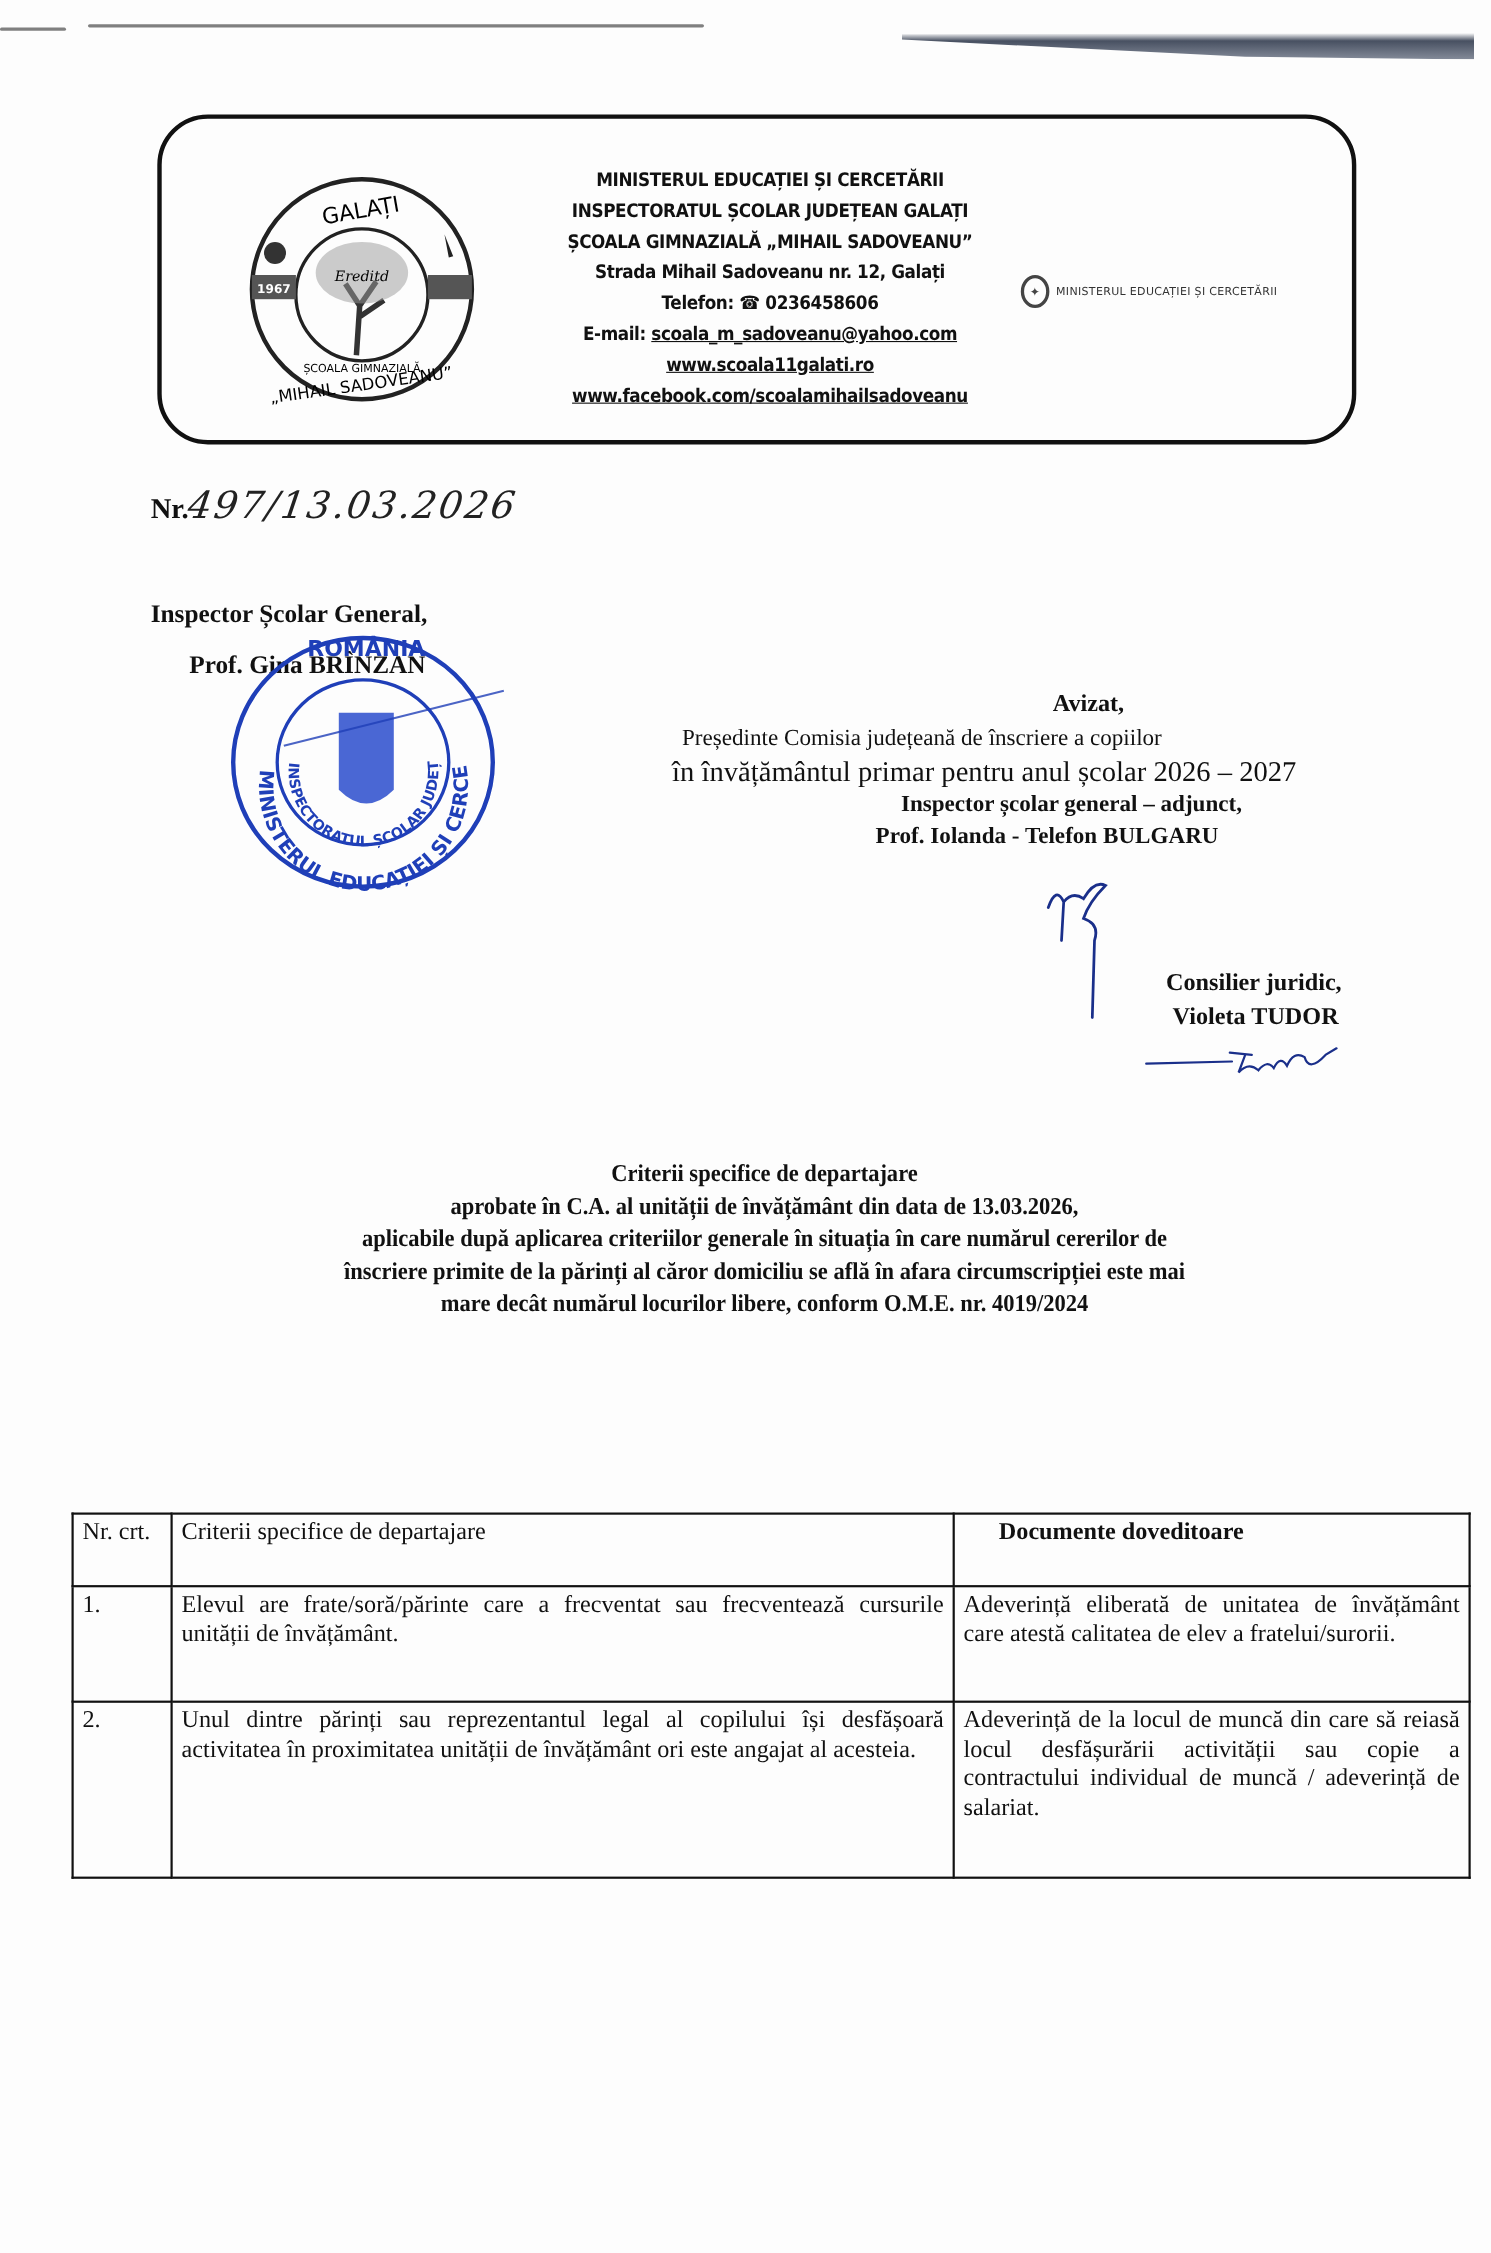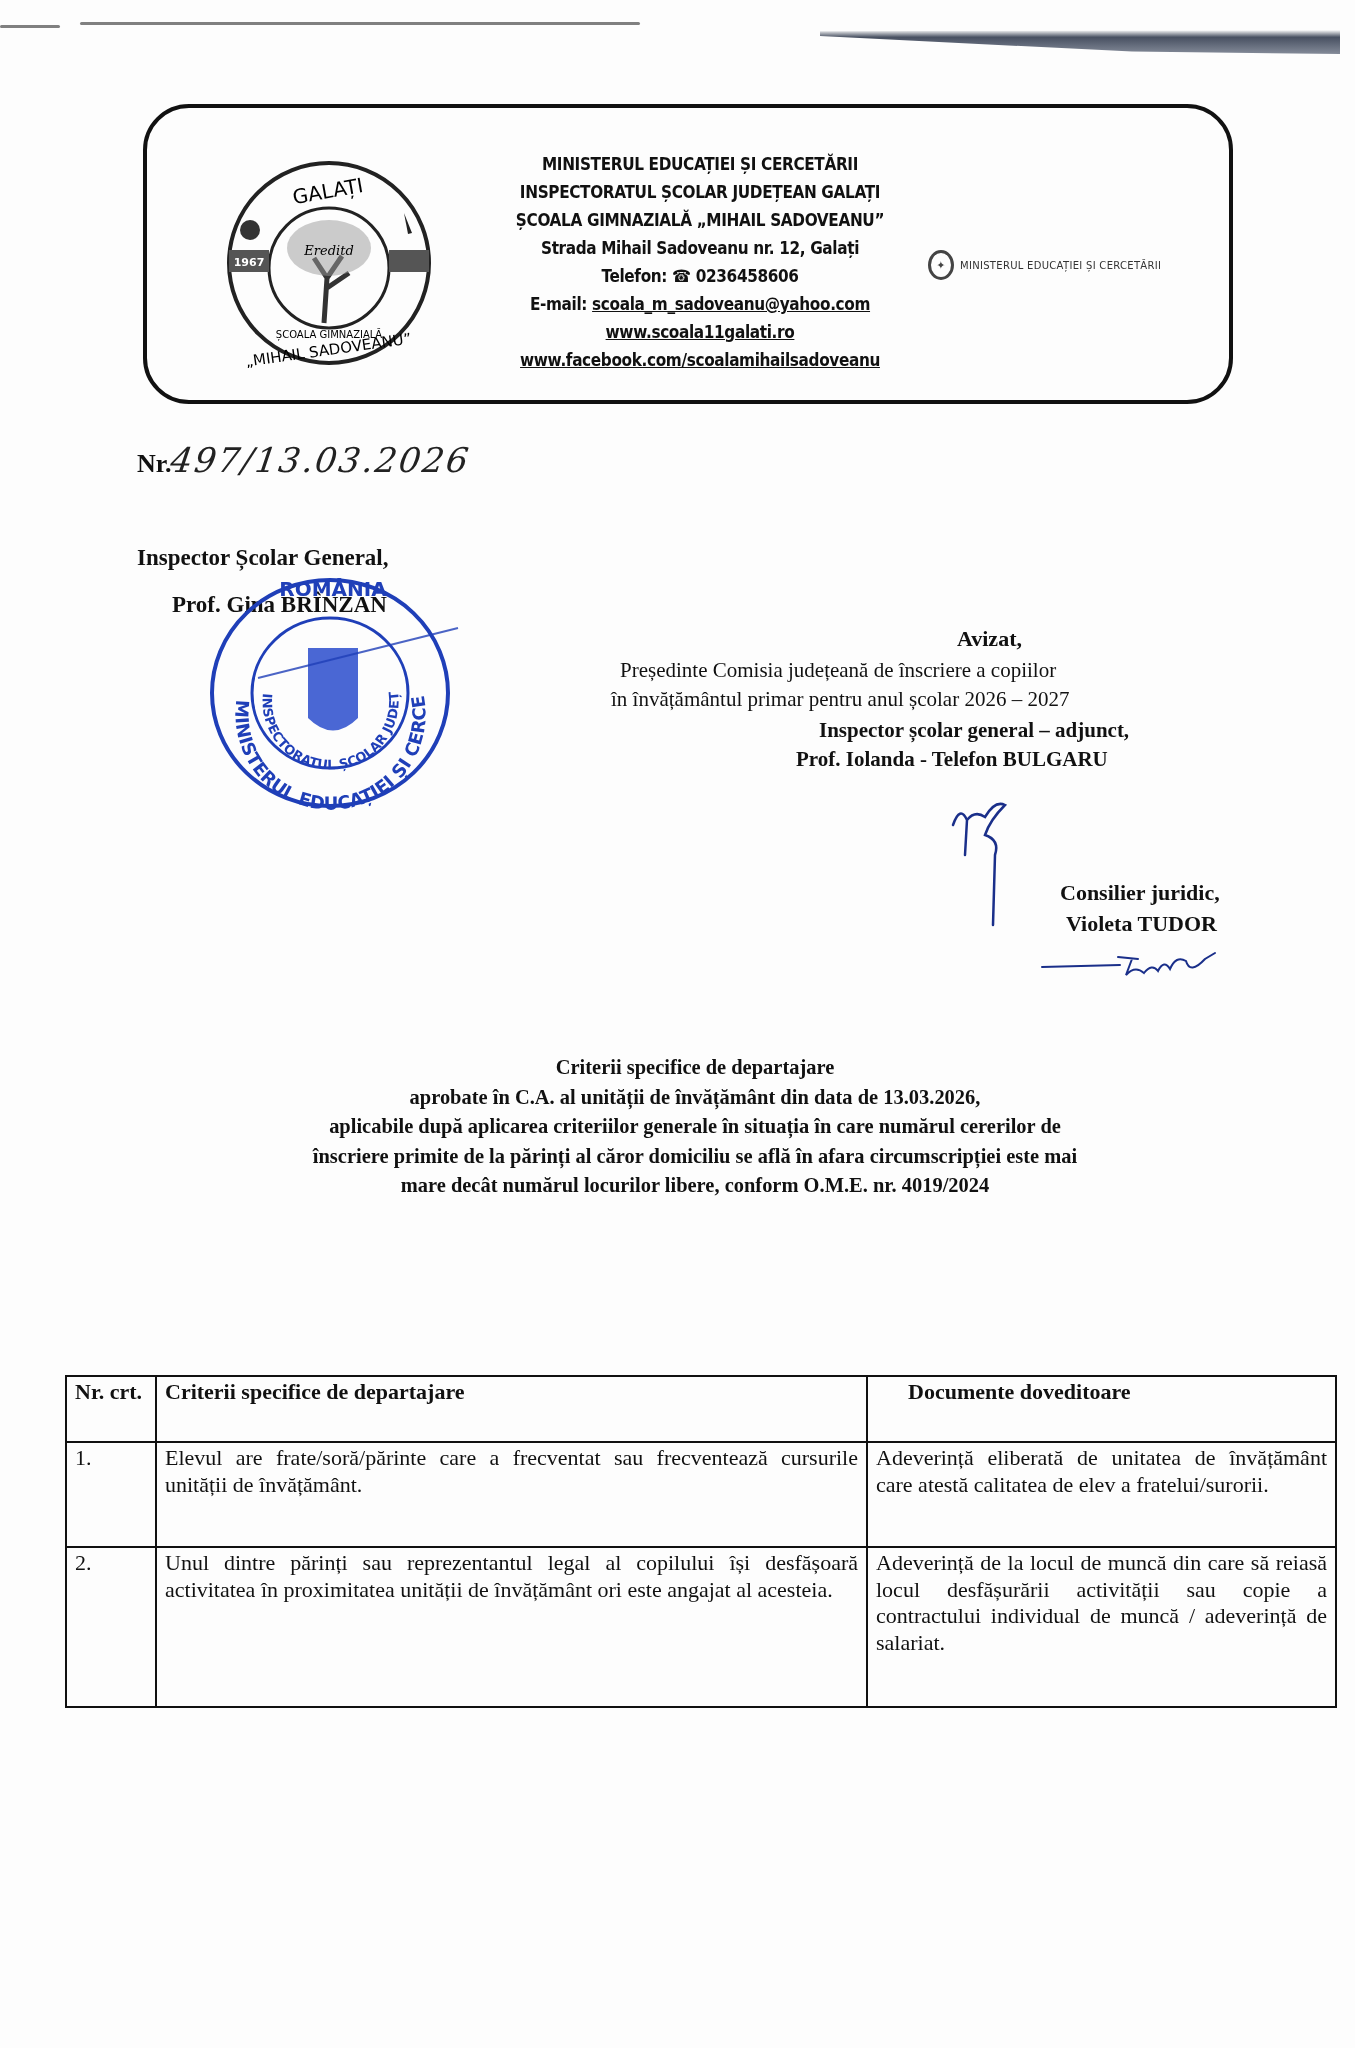--- a/index.html
+++ b/index.html
@@ -51,21 +51,21 @@
       letter-spacing: 2px; transform: skewX(-8deg);
     }
 
     
     .isg-title { position: absolute; left: 137px; top: 545px; font-size: 23px; font-weight: bold; }
     .isg-name  { position: absolute; left: 172px; top: 592px; font-size: 23px; font-weight: bold; }
 
     .stamp { position: absolute; left: 198px; top: 568px; width: 265px; height: 250px; }
     .avizat-label { position: absolute; left: 957px; top: 626px; font-size: 22px; font-weight: bold; }
     .pres-line1 { position: absolute; left: 620px; top: 658px; font-size: 21px; }
-    .pres-line2 { position: absolute; left: 611px; top: 687px; font-size: 21px; }
+    .pres-line2 { position: absolute; left: 611px; top: 687px; font-size: 26px; }
     .isga-title { position: absolute; left: 819px; top: 718px; font-size: 21px; font-weight: bold; }
     .isga-name  { position: absolute; left: 796px; top: 747px; font-size: 21px; font-weight: bold; }
 
     .signature-1 { position: absolute; left: 945px; top: 795px; width: 120px; height: 140px; }
     .cj-title { position: absolute; left: 1060px; top: 880px; font-size: 22px; font-weight: bold; }
     .cj-name  { position: absolute; left: 1066px; top: 911px; font-size: 22px; font-weight: bold; }
     .signature-2 { position: absolute; left: 1040px; top: 945px; width: 210px; height: 35px; }
 
     
     .doc-title {
@@ -75,21 +75,21 @@
     }
 
     
     .criteria-table {
       position: absolute; left: 65px; top: 1375px; width: 1272px;
       border-collapse: collapse; font-size: 22px; line-height: 26.5px;
     }
     .criteria-table td, .criteria-table th {
       border: 2px solid #111; vertical-align: top; padding: 2px 8px 2px 8px; text-align: left;
     }
-    .criteria-table th { font-weight: bold; }
+    .criteria-table th { font-weight: normal; }
     .criteria-table .c-nr { width: 72px; }
     .criteria-table .c-crit { width: 693px; text-align: justify; }
     .criteria-table .c-doc { text-align: justify; }
     .criteria-table .hdr-row { height: 66px; }
     .criteria-table .row-1 { height: 105px; }
     .criteria-table .row-2 { height: 160px; }
     .criteria-table th.h-doc { font-weight: bold; padding-left: 40px; }
   </style>
 </head>
 <body>

